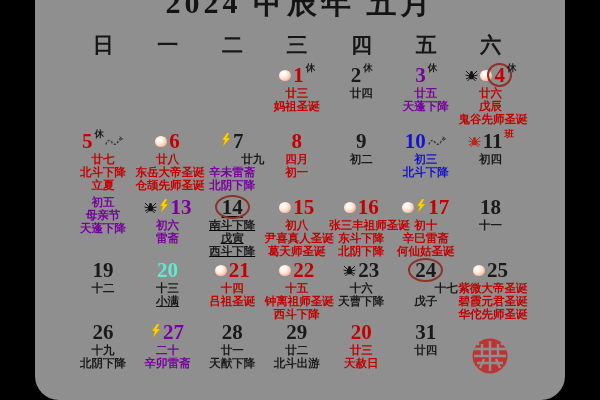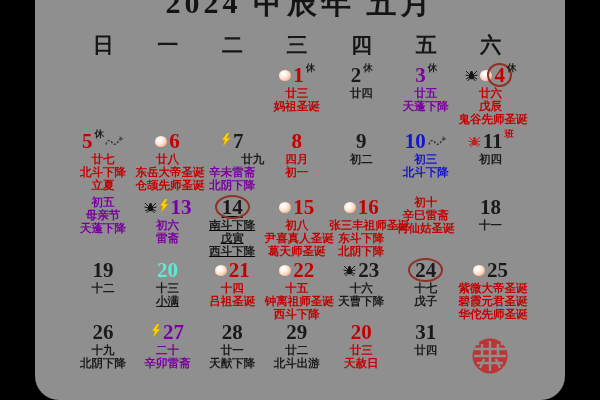--- a/index.html
+++ b/index.html
@@ -228,20 +228,27 @@
     <div class="cell" style="left: 329.28px; top: 196px;">
       <div class="numrow">
         <span class="ic icon-peach"></span>
         <span class="num" style="color: rgb(196, 0, 0);">16</span>
       </div>
       <div class="note" style="color: rgb(196, 0, 0);">张三丰祖师圣诞</div>
       <div class="note" style="color: rgb(196, 0, 0);">东斗下降</div>
       <div class="note" style="color: rgb(196, 0, 0);">北阴下降</div>
     </div>
     <div class="cell" style="left: 393.85px; top: 196px;">
+      <div class="numrow">
+        <span class="ic icon-peach"></span>
+        <span class="ic"><svg width="10" height="14" viewBox="0 0 10 14">
+            <polygon points="6,0 1,7 3.8,7 2,13.5 9.2,5 5.6,5 8.4,0" fill="#ffd400" stroke="#c89600" stroke-width="0.5"></polygon>
+          </svg></span>
+        <span class="num" style="color: rgb(196, 0, 0);">17</span>
+      </div>
       <div class="note" style="color: rgb(196, 0, 0);">初十</div>
       <div class="note" style="color: rgb(196, 0, 0);">辛巳雷斋</div>
       <div class="note" style="color: rgb(196, 0, 0);">何仙姑圣诞</div>
     </div>
     <div class="cell" style="left: 458.42px; top: 196px;">
       <div class="numrow">
         <span class="num" style="color: rgb(26, 26, 26);">18</span>
       </div>
       <div class="note" style="color: rgb(26, 26, 26);">十一</div>
     </div>
@@ -286,21 +293,21 @@
           </svg></span>
         <span class="num" style="color: rgb(26, 26, 26);">23</span>
       </div>
       <div class="note" style="color: rgb(26, 26, 26);">十六</div>
       <div class="note" style="color: rgb(26, 26, 26);">天曹下降</div>
     </div>
     <div class="cell" style="left: 393.85px; top: 259px;">
       <div class="numrow">
         <span class="num" style="color: rgb(26, 26, 26);">24<span class="ring"></span></span>
       </div>
-      <div class="note" style="color: rgb(26, 26, 26);">十七</div>
+      <div class="note" style="color: rgb(26, 26, 26); text-align: right;">十七</div>
       <div class="note" style="color: rgb(26, 26, 26);">戊子</div>
     </div>
     <div class="cell" style="left: 458.42px; top: 259px;">
       <div class="numrow">
         <span class="ic icon-peach"></span>
         <span class="num" style="color: rgb(26, 26, 26);">25</span>
       </div>
       <div class="note" style="color: rgb(196, 0, 0);">紫微大帝圣诞</div>
       <div class="note" style="color: rgb(196, 0, 0);">碧霞元君圣诞</div>
       <div class="note" style="color: rgb(196, 0, 0);">华佗先师圣诞</div>

